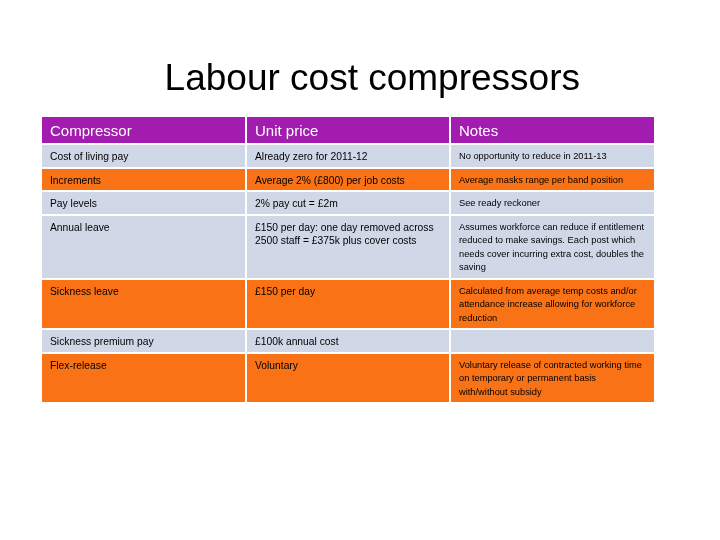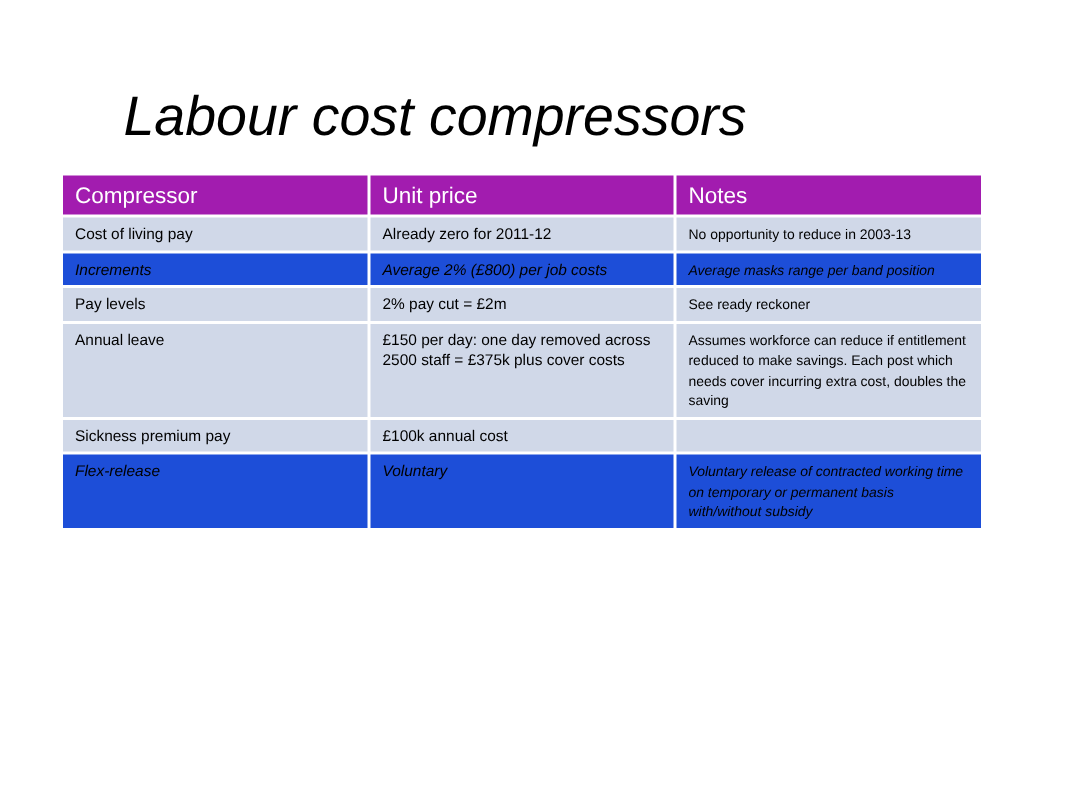--- a/index.html
+++ b/index.html
@@ -1,39 +1,39 @@
 <!DOCTYPE html>
 <html><head>
 <meta charset="utf-8">
 <style>
   html, body { margin: 0; padding: 0; }
   body {
     width: 720px; height: 540px; background: #ffffff; position: relative; overflow: hidden;
     font-family: "Liberation Sans", "DejaVu Sans", sans-serif;
   }
   .title {
-    position: absolute; left: 0; top: 52px; width: 580px; text-align: center;
-    font-size: 37px; color: #000; line-height: 52px; font-style: italic;
+    position: absolute; left: 0; top: 52px; width: 580px; text-align: right;
+    font-size: 37px; color: #000; line-height: 52px;
   }
   table.grid {
     position: absolute; left: 42px; top: 117px; width: 612px;
     border-collapse: separate; border-spacing: 0 2px;
     table-layout: fixed;
   }
   table.grid { border-spacing: 2px; left: 40px; top: 115px; width: 616px; }
   th {
     background: #a21caf; color: #ffffff; font-weight: normal;
     text-align: left; font-size: 15px; height: 26px; padding: 0 8px; vertical-align: middle;
   }
   td {
     font-size: 10.3px; color: #000; vertical-align: top; padding: 5px 8px 3px 8px; line-height: 13.5px; margin-left: 27px;
   }
   td.c3 { font-size: 9.3px; }
   tr.dark td { background: #d0d8e8; }
-  tr.light td { background: #1d4ed8; font-style: italic; }
+  tr.light td { background: #f97316; }
   col.a { width: 201px; }
   col.b { width: 200px; }
   col.c { width: 201px; }
 </style>
 </head>
 <body>
 
 <div class="title">Labour cost compressors</div>
 
 <table class="grid">
@@ -46,37 +46,42 @@
     <tr>
       <th>Compressor</th>
       <th>Unit price</th>
       <th>Notes</th>
     </tr>
   </thead>
   <tbody>
     <tr class="dark" style="height:20px">
       <td>Cost of living pay</td>
       <td>Already zero for 2011-12</td>
-      <td class="c3">No opportunity to reduce in 2003-13</td>
+      <td class="c3">No opportunity to reduce in 2011-13</td>
     </tr>
     <tr class="light" style="height:20px">
       <td>Increments</td>
       <td>Average 2% (£800) per job costs</td>
       <td class="c3">Average masks range per band position</td>
     </tr>
     <tr class="dark" style="height:20px">
       <td>Pay levels</td>
       <td>2% pay cut = £2m</td>
       <td class="c3">See ready reckoner</td>
     </tr>
     <tr class="dark" style="height:58px">
       <td>Annual leave</td>
       <td>£150 per day: one day removed across 2500 staff = £375k plus cover costs</td>
       <td class="c3">Assumes workforce can reduce if entitlement reduced to make savings. Each post which needs cover incurring extra cost, doubles the saving</td>
     </tr>
+    <tr class="light" style="height:44px">
+      <td>Sickness leave</td>
+      <td>£150 per day</td>
+      <td class="c3">Calculated from average temp costs and/or attendance increase allowing for workforce reduction</td>
+    </tr>
     <tr class="dark" style="height:18px">
       <td>Sickness premium pay</td>
       <td>£100k annual cost</td>
       <td class="c3"></td>
     </tr>
     <tr class="light" style="height:45px">
       <td>Flex-release</td>
       <td>Voluntary</td>
       <td class="c3">Voluntary release of contracted working time on temporary or permanent basis with/without subsidy</td>
     </tr>

